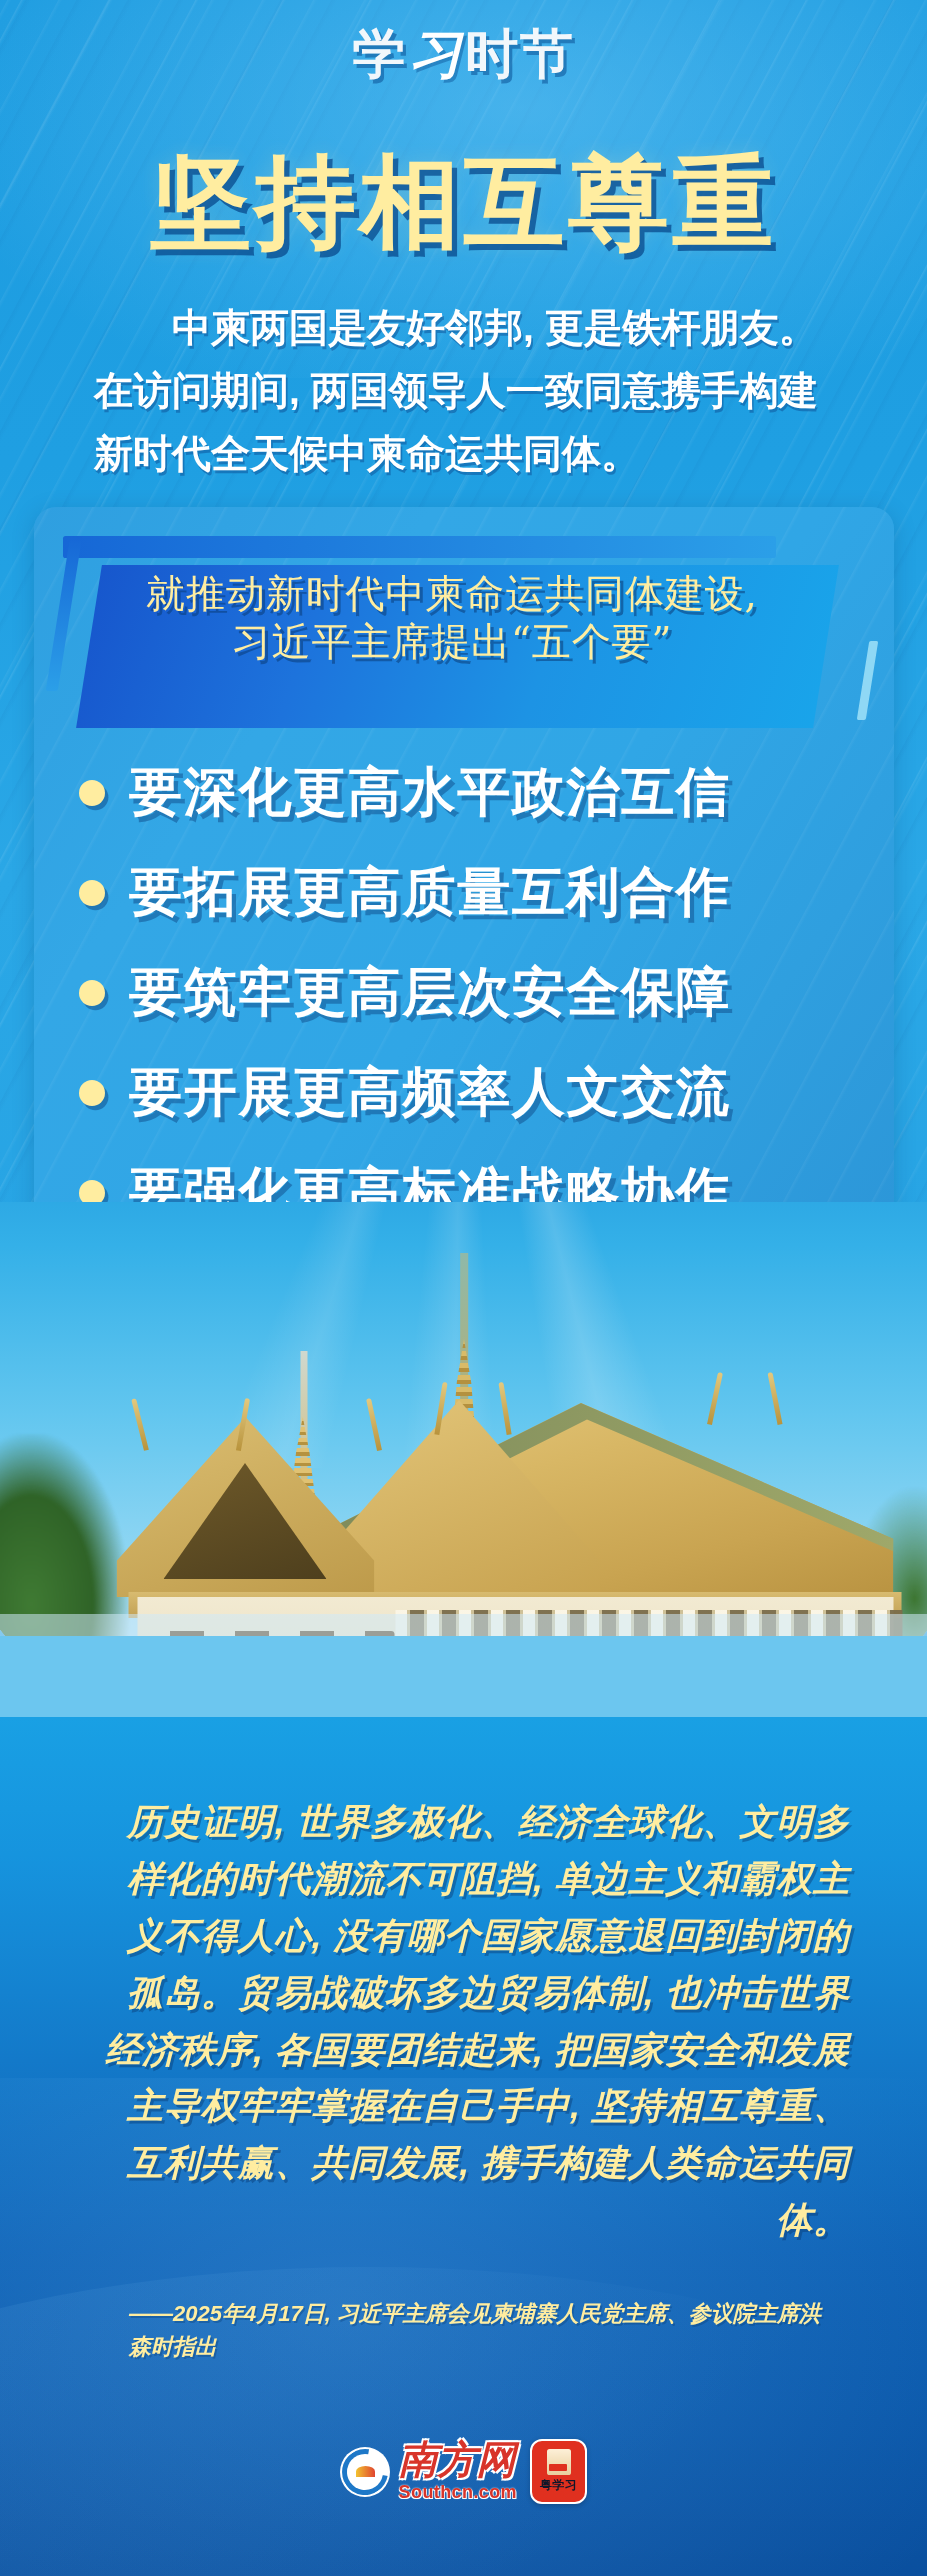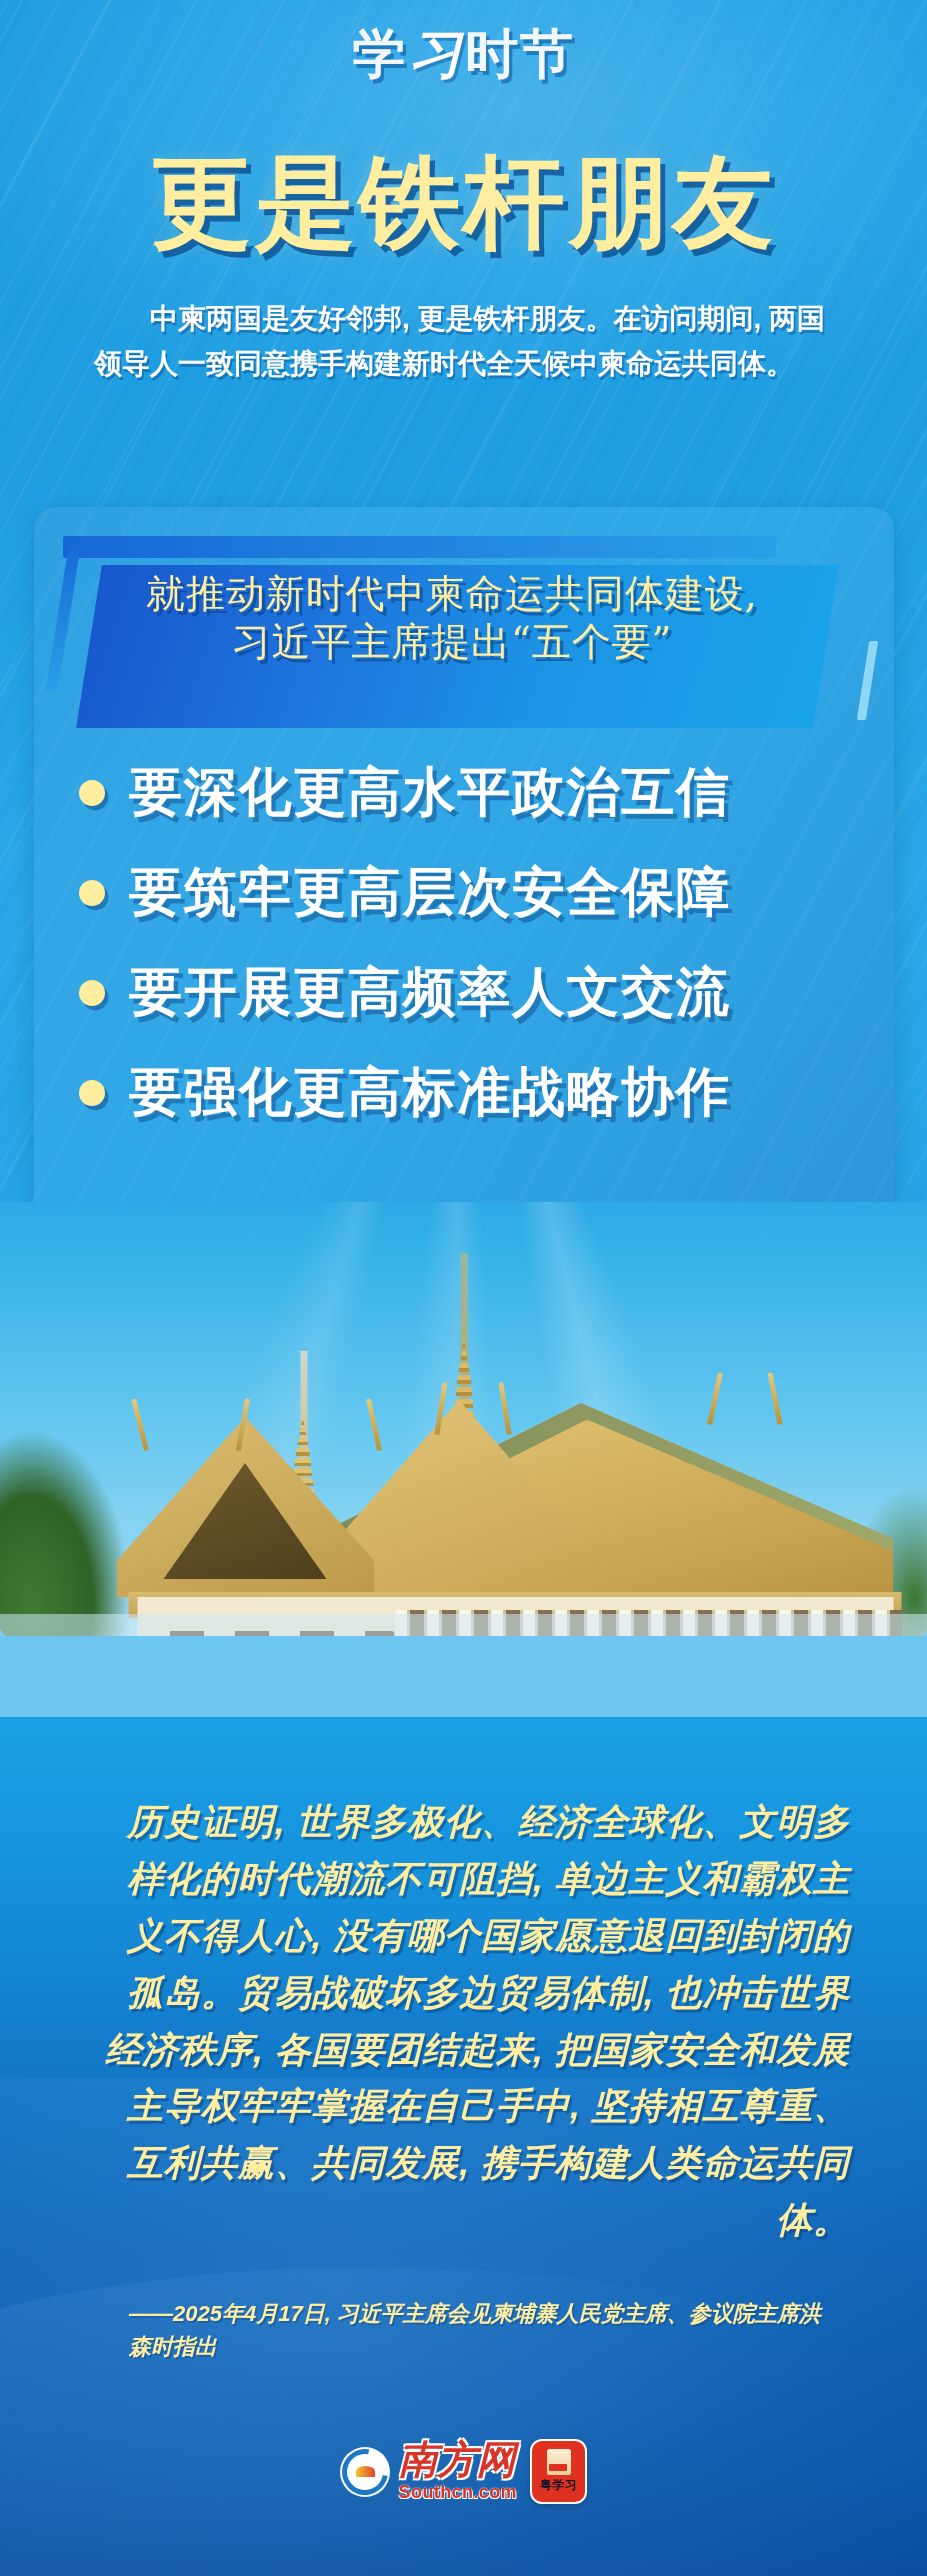--- a/index.html
+++ b/index.html
@@ -71,21 +71,21 @@
     position:absolute; top:136px; left:0; width:927px; text-align:center;
     font-size:101px; font-weight:bold; color:#ffeda0; letter-spacing:3.4px;
     font-family:"DejaVu Serif","Liberation Serif",serif;
     text-shadow: 5.2px 6px 0 rgba(8,74,140,.75), 0 0 19px rgba(255,240,170,.18);
     white-space:nowrap;
   }
 
   
   .lead{
     position:absolute; top:296px; left:94px; width:751px;
-    font-size:28px; line-height:1.62; color:#ffffff; font-weight:bold;
+    font-size:39px; line-height:1.62; color:#ffffff; font-weight:bold;
     text-indent:2em;
     text-shadow:1.7px 2.6px 0 rgba(12,80,150,.5);
   }
 
   
   .card{
     position:absolute; left:34px; top:507px; width:860px; height:740px;
     border-radius:22px;
     background:linear-gradient(128deg,#2f9fe0 0%,#33a7e6 28%,#30a6e6 55%,#2f9fdf 78%,#2c96d8 100%);
     overflow:hidden;
@@ -379,21 +379,21 @@
 <div class="poster">
 
   <div class="streaks"></div>
   <div class="streaks2"></div>
   <div class="glow-top"></div>
 
   <div class="logo-wrap">
     <span class="logo-text"><span>学</span><span class="cursive">习</span><span>时节</span></span>
   </div>
 
-  <div class="main-title">更是铁杆朋友</div>
+  <div class="main-title">坚持相互尊重</div>
 
   <div class="lead">中柬两国是友好邻邦, 更是铁杆朋友。在访问期间, 两国领导人一致同意携手构建新时代全天候中柬命运共同体。</div>
 
   <div class="card">
     <div class="card-texture"></div>
 
     <div class="banner">
       <div class="banner-outline"></div>
       <div class="banner-outline-l"></div>
       <div class="banner-shape"></div>
@@ -401,20 +401,24 @@
       <div class="banner-text">
         <div>就推动新时代中柬命运共同体建设,</div>
         <div>习近平主席提出“五个要”</div>
       </div>
     </div>
 
     <div class="bullets">
       <div class="bullet-row">
         <span class="dot"></span>
         <span class="bullet-label">要深化更高水平政治互信</span>
+      </div>
+      <div class="bullet-row">
+        <span class="dot"></span>
+        <span class="bullet-label">要拓展更高质量互利合作</span>
       </div>
       <div class="bullet-row">
         <span class="dot"></span>
         <span class="bullet-label">要筑牢更高层次安全保障</span>
       </div>
       <div class="bullet-row">
         <span class="dot"></span>
         <span class="bullet-label">要开展更高频率人文交流</span>
       </div>
       <div class="bullet-row">

